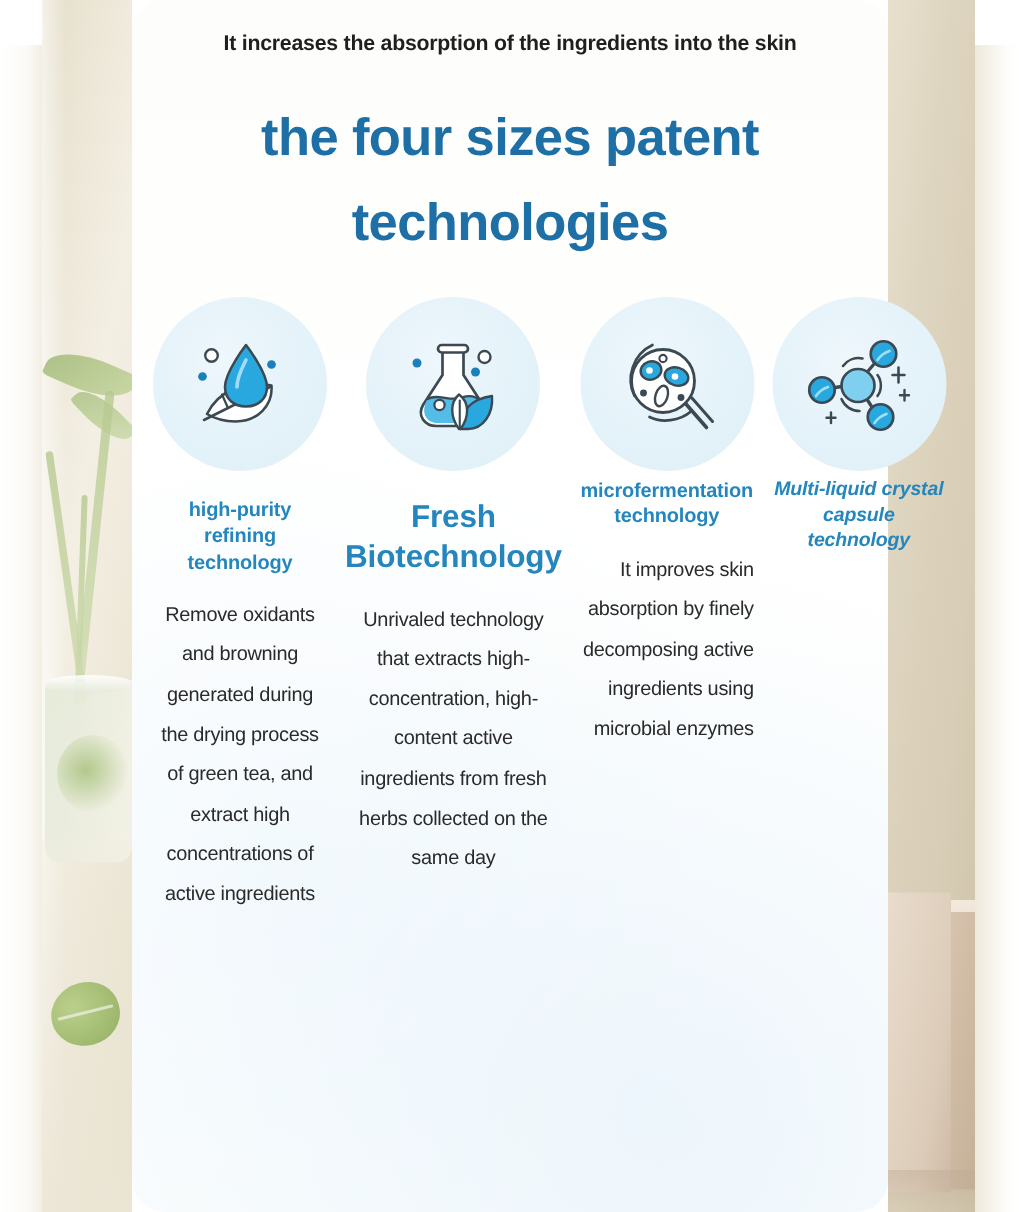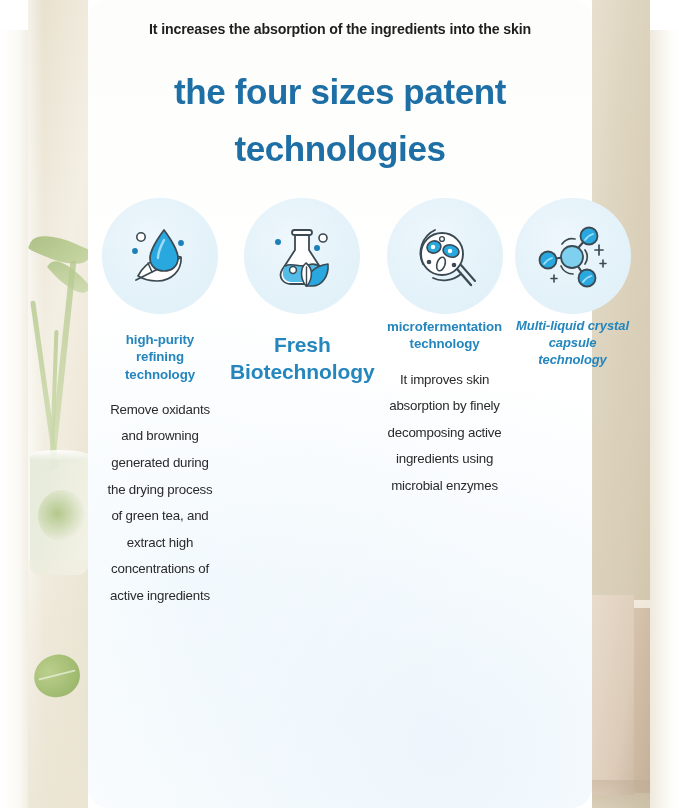--- a/index.html
+++ b/index.html
@@ -258,21 +258,21 @@
   .card-title.sz-lg  { font-size: 21px; color:#2486bd; }
 
   .card-body {
     margin: 14px 0 0 0;
     color: #2a2a2a;
     font-size: 13.3px;
     font-weight: normal;
     line-height: 2.0;
     letter-spacing: -0.2px;
   }
-  .card-body.tight { line-height: 2.0; }
+  .card-body.tight { line-height: 2.0; text-align: right; }
 
   
   .row-2 .card-title { margin-top: 4px; }
 </style>
 </head>
 <body>
 
 <div id="page">
 
   <div class="photo-bg">
@@ -355,20 +355,21 @@
               <path d="M40 66 C34 58 34 48 40 43 C47 48 47 58 41 66 Z" fill="#ffffff" stroke="#3b4a52" stroke-width="1.6" stroke-linejoin="round"></path>
               <path d="M40.5 66 L40.5 47" stroke="#3b4a52" stroke-width="1.4" stroke-linecap="round"></path>
 
               <circle cx="57" cy="18" r="4" fill="#ffffff" stroke="#3b4a52" stroke-width="1.6"></circle>
               <circle cx="12" cy="22" r="3" fill="#1b7fba"></circle>
               <circle cx="51" cy="28" r="3" fill="#1b7fba"></circle>
             </svg>
           </span>
         </div>
         <div class="card-title sz-lg">Fresh Biotechnology</div>
+        <div class="card-body">Unrivaled technology that extracts high-concentration, high-content active ingredients from fresh herbs collected on the same day</div>
       </div>
 
       <div class="card row-2">
         <div class="icon-wrap">
           <span>
             <svg width="72" height="72" viewBox="0 0 72 72" fill="none">
 
               <path d="M14 44 C8 32 13 16 26 10" stroke="#3b4a52" stroke-width="1.8" stroke-linecap="round" fill="none"></path>
               <path d="M52 54 C44 61 32 62 24 58" stroke="#3b4a52" stroke-width="1.8" stroke-linecap="round" fill="none"></path>
 

